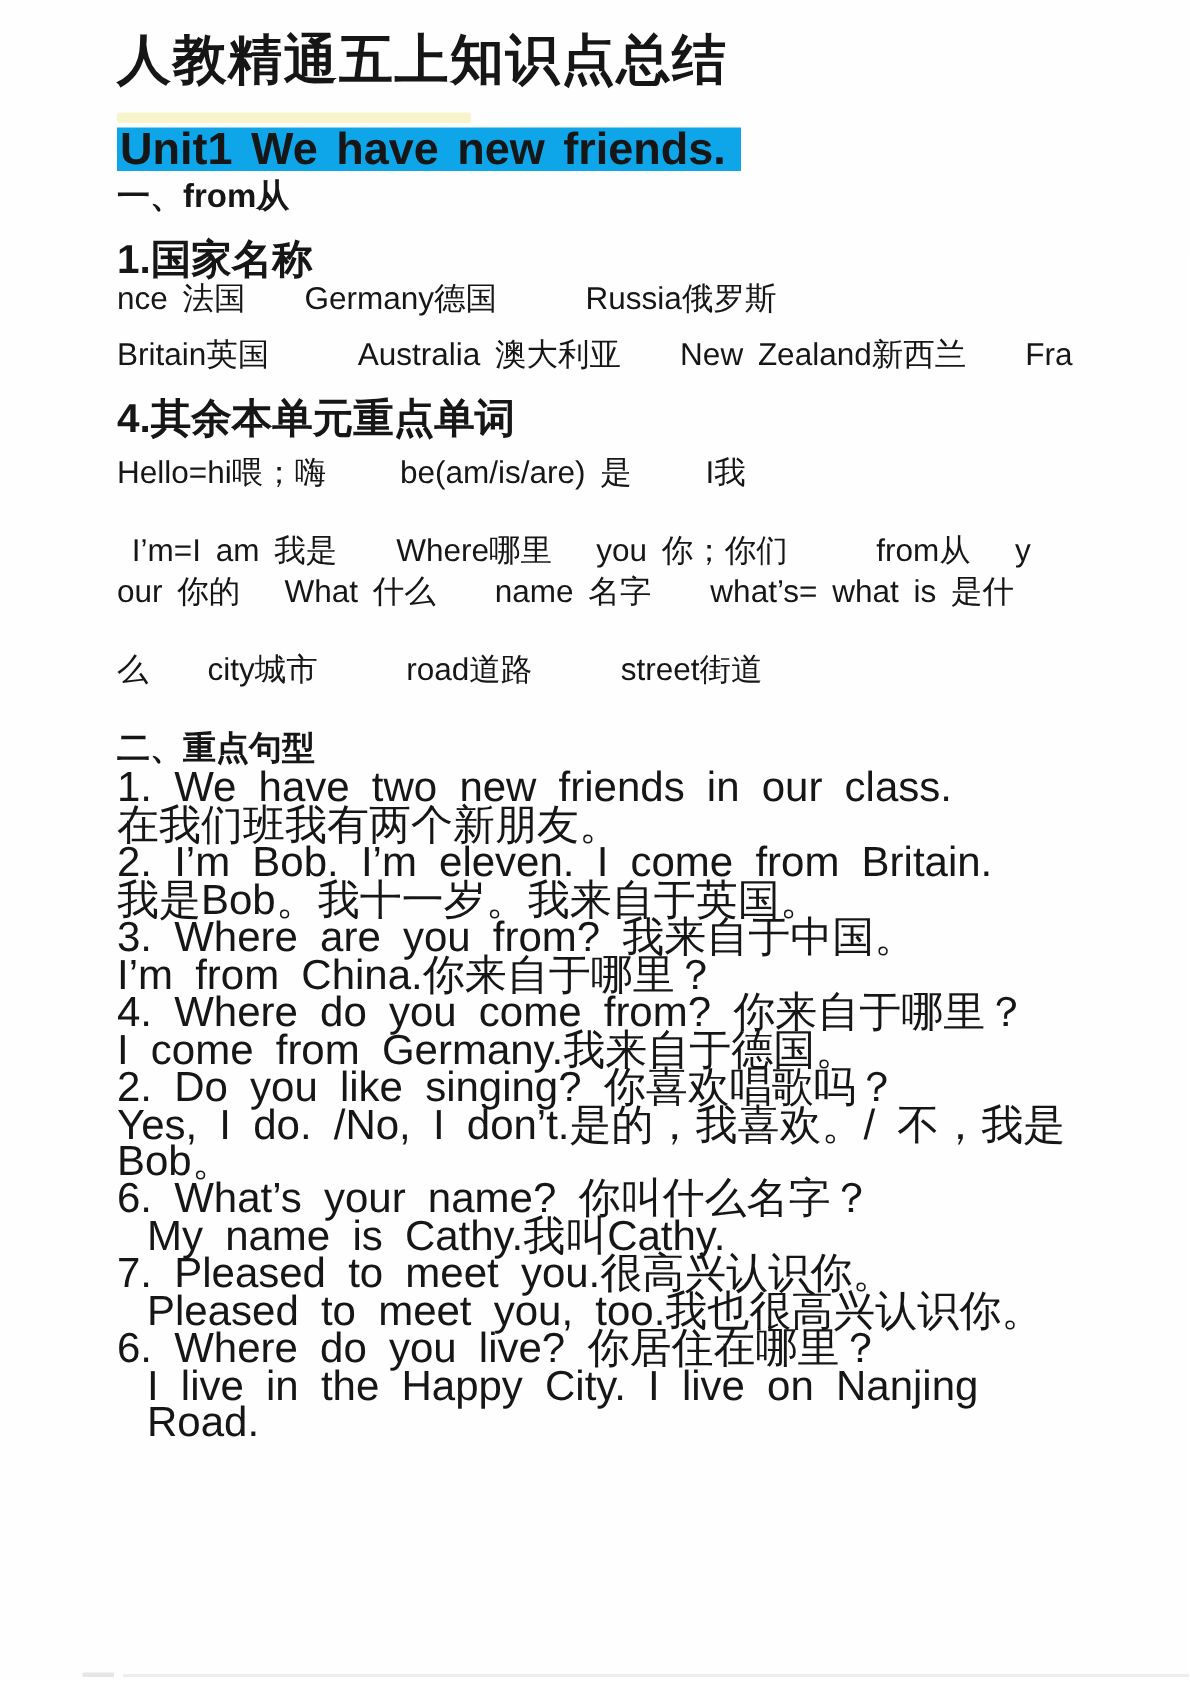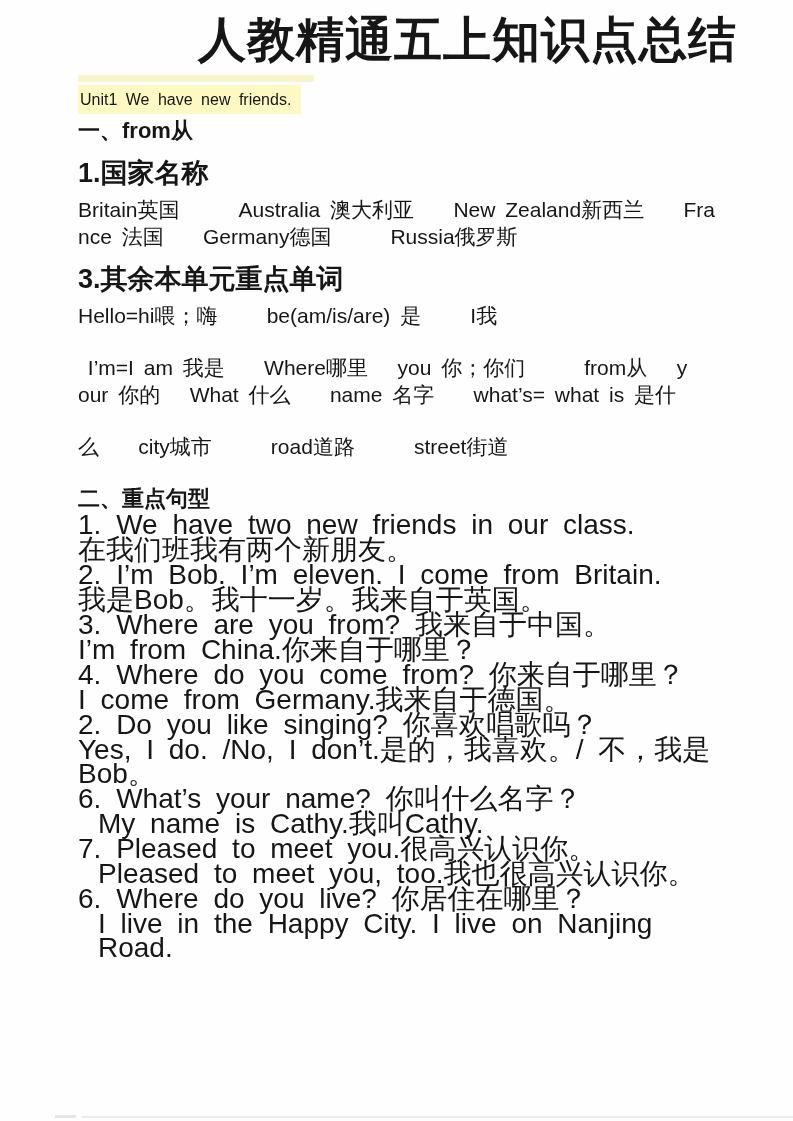--- a/index.html
+++ b/index.html
@@ -9,40 +9,40 @@
     width: 793px;
     height: 1121px;
     margin: 0 auto;
     background: #fefefe;
     color: #161616;
     font-family: "Liberation Sans", "DejaVu Sans", sans-serif;
     padding: 16px 56px 0 78px;
     overflow: hidden;
   }
   .doc-title {
-    font-size: 48px;
+    font-size: 36px;
     font-weight: 700;
-    text-align: right;
+    text-align: left;
     letter-spacing: 1px;
     line-height: 44px;
     margin-top: 2px;
   }
   .highlight-smear {
     margin-top: 13px;
     width: 236px;
     height: 7px;
     background: #f7f4cc;
     border-radius: 2px;
   }
   .unit-heading {
     display: inline-block;
     margin-top: 3px;
-    background: #fef9c3;
-    font-size: 16px;
-    font-weight: 400;
+    background: #0ea5e9;
+    font-size: 30px;
+    font-weight: 700;
     line-height: 25px;
     padding: 2px 10px 2px 2px;
     word-spacing: 4px;
   }
   .sec-heading {
     font-size: 22px;
     font-weight: 700;
     line-height: 26px;
     margin-top: 4px;
   }
@@ -92,24 +92,24 @@
 
   <div class="highlight-smear"></div>
 
   <div>
     <span class="unit-heading">Unit1 We have new friends.</span>
   </div>
 
   <div class="sec-heading">一、from从</div>
 
   <div class="group-heading">1.国家名称</div>
+  <div class="word-line">nce 法国    Germany德国      Russia俄罗斯</div>
   <div class="word-line first">Britain英国      Australia 澳大利亚    New Zealand新西兰    Fra</div>
-  <div class="word-line">nce 法国    Germany德国      Russia俄罗斯</div>
 
-  <div class="group-heading">3.其余本单元重点单词</div>
+  <div class="group-heading">4.其余本单元重点单词</div>
   <div class="word-line first">Hello=hi喂；嗨     be(am/is/are) 是     I我</div>
   <div class="word-line spaced"> I’m=I am 我是    Where哪里   you 你；你们      from从   y</div>
   <div class="word-line">our 你的   What 什么    name 名字    what’s= what is 是什</div>
   <div class="word-line spaced">么    city城市      road道路      street街道</div>
 
   <div class="sec-heading sentences">二、重点句型</div>
 
   <div class="sentence-line">1. We have two new friends in our class.</div>
   <div class="sentence-line">在我们班我有两个新朋友。</div>
   <div class="sentence-line">2. I’m Bob. I’m eleven. I come from Britain.</div>

